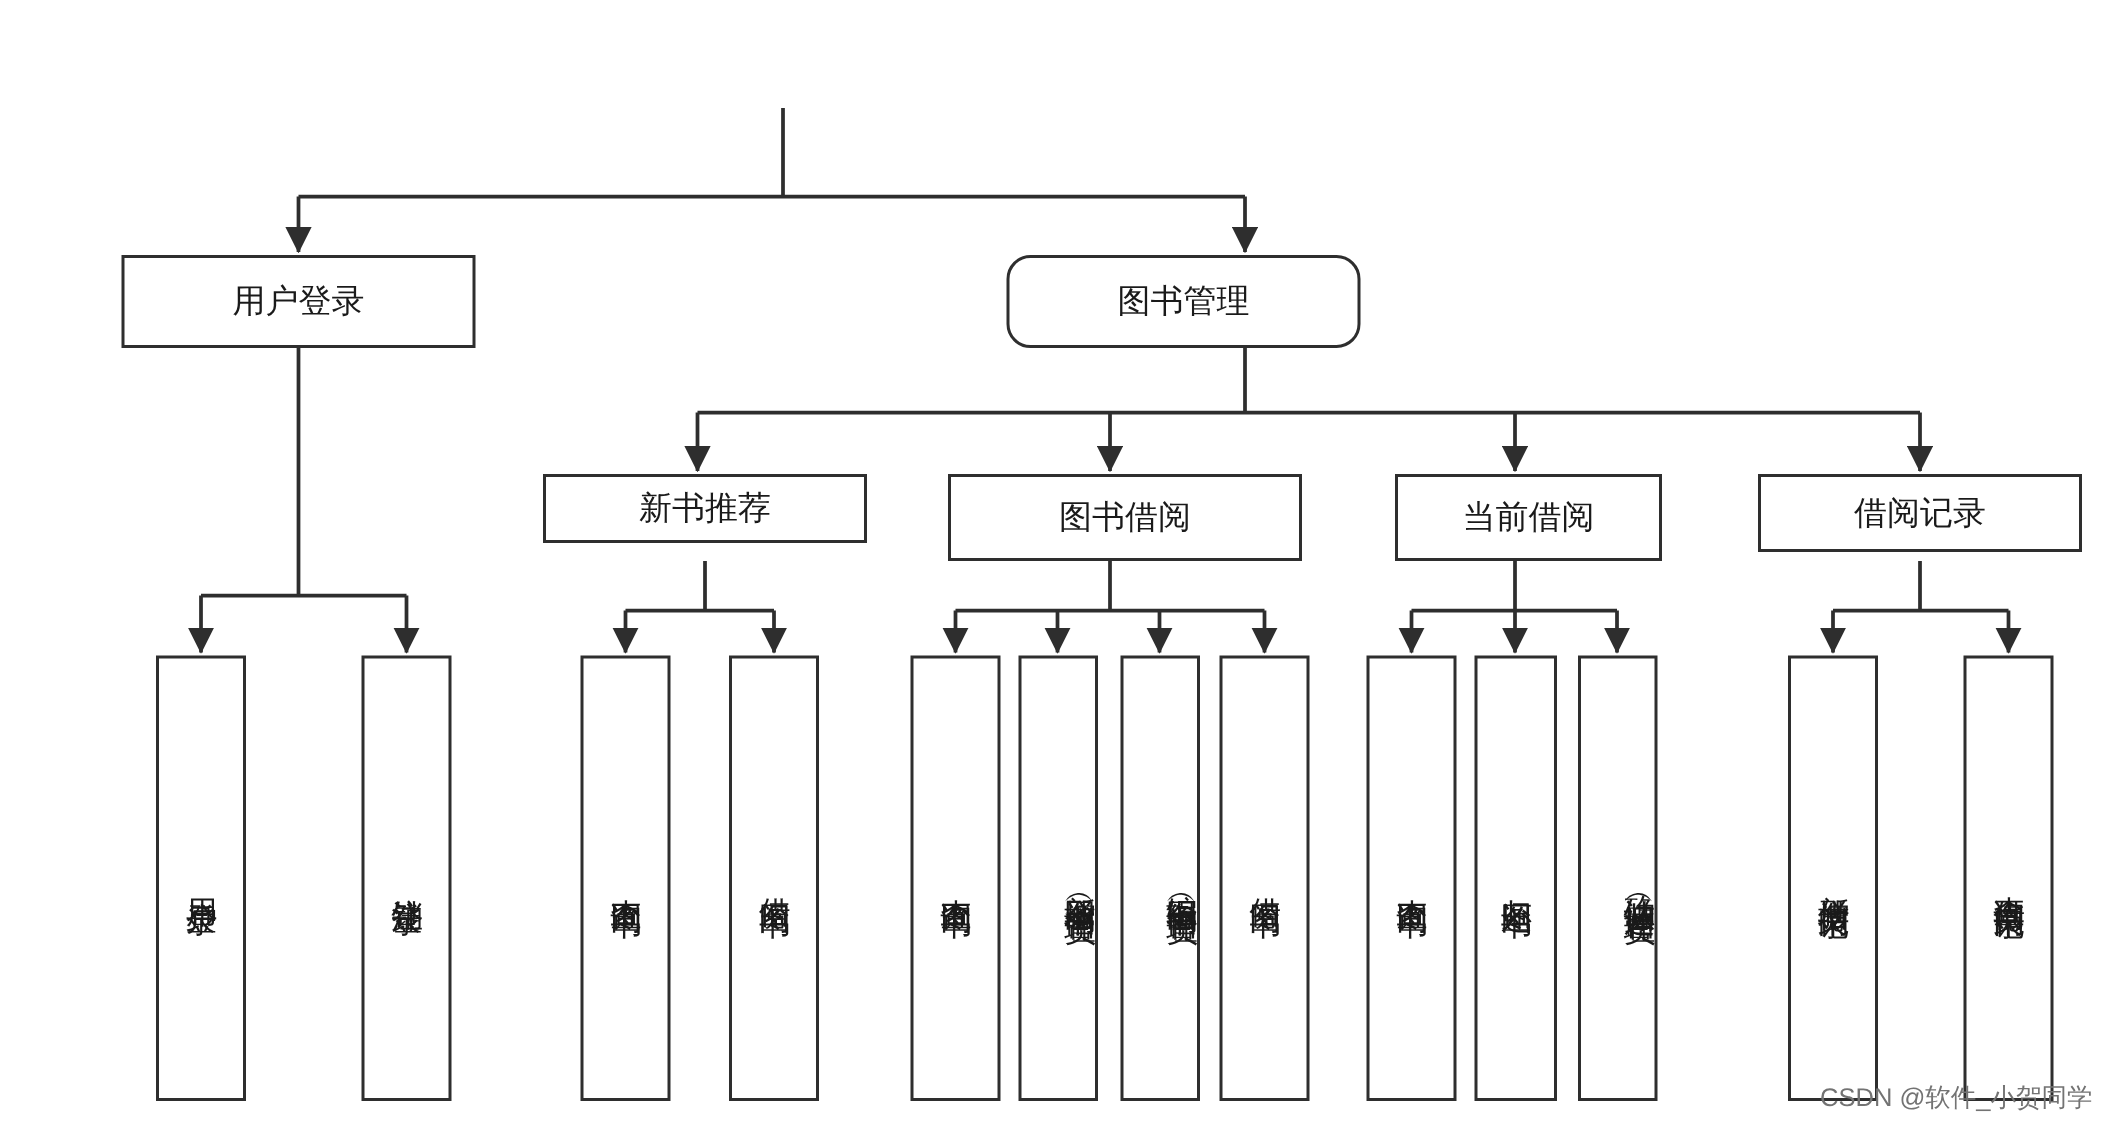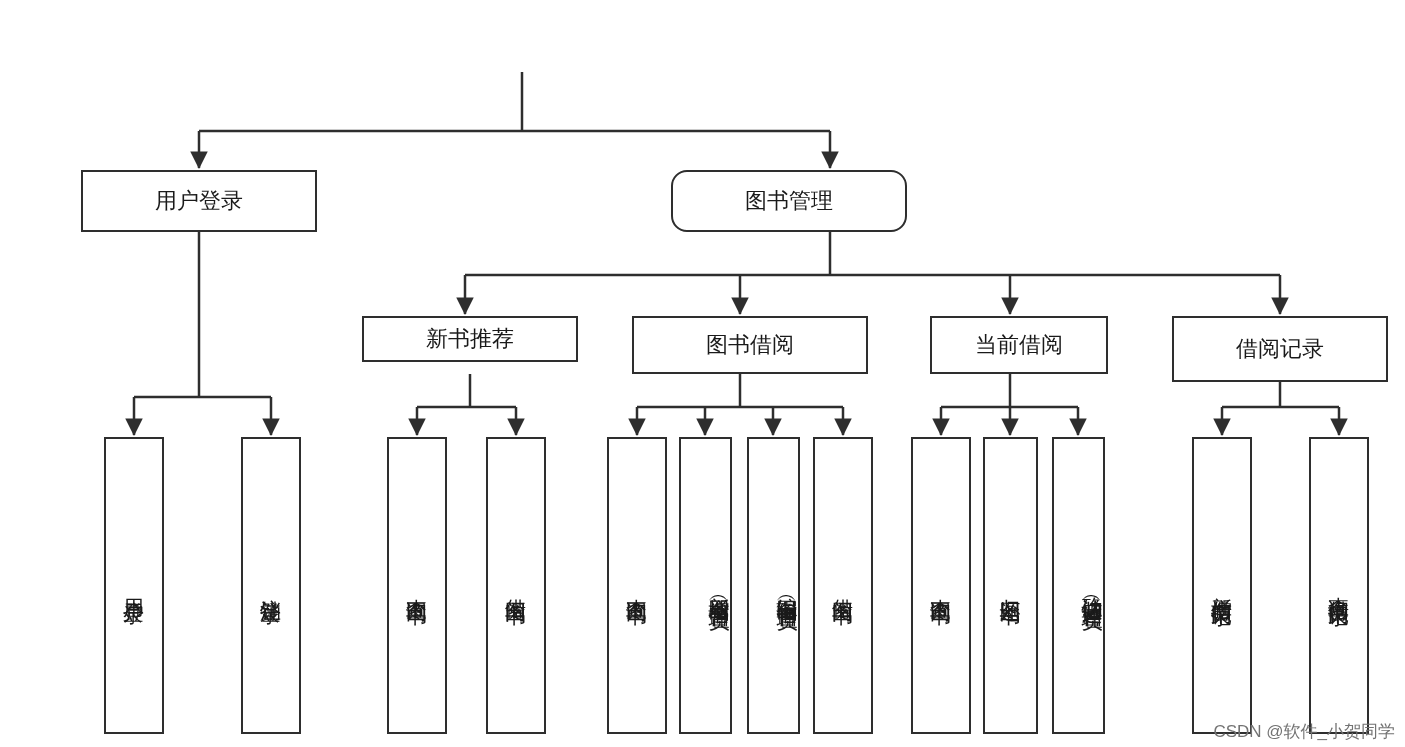--- a/index.html
+++ b/index.html
@@ -133,21 +133,21 @@
 
   <div class="node level3" style="left:362px; top:316px; width:216px; height:46px;">
     <span class="node-label">新书推荐</span>
   </div>
   <div class="node level3" style="left:632px; top:316px; width:236px; height:58px;">
     <span class="node-label">图书借阅</span>
   </div>
   <div class="node level3" style="left:902px; top:316px; width:178px; height:58px;margin-left:28px;">
     <span class="node-label">当前借阅</span>
   </div>
-  <div class="node level3" style="left:1172px; top:316px; width:216px; height:66px;">
+  <div class="node level3" style="left:1172px; top:316px; width:216px; height:52px;">
     <span class="node-label">借阅记录</span>
   </div>
 
   <div class="node leaf short" style="left:104px; top:437px; width:60px; height:297px;">
     <span class="node-label">用户登录</span>
   </div>
   <div class="node leaf short" style="left:241px; top:437px; width:60px; height:297px;">
     <span class="node-label">注销登录</span>
   </div>
 

